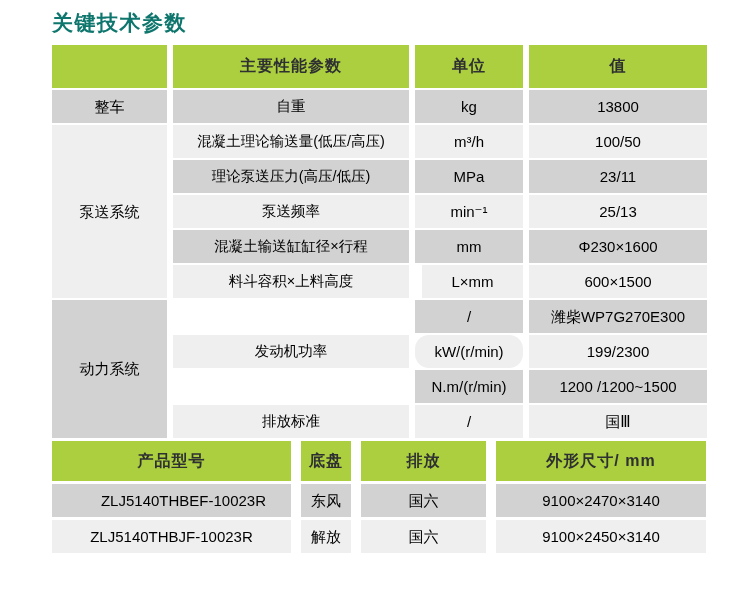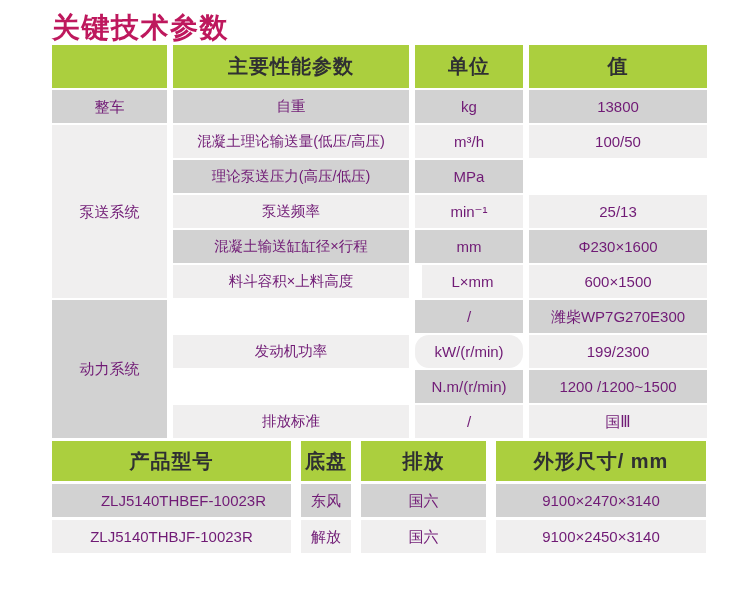--- a/index.html
+++ b/index.html
@@ -5,45 +5,45 @@
   * { margin: 0; padding: 0; box-sizing: border-box; }
   html, body { background: #ffffff; }
   body {
     width: 750px; height: 606px;
     font-family: "Liberation Sans", "DejaVu Sans", sans-serif;
     position: relative; overflow: hidden;
   }
   .page { position: absolute; inset: 0; background: #ffffff; }
   .title {
     position: absolute; left: 52px; top: 9px;
-    font-size: 28px; font-weight: bold; color: #be185d;
+    font-size: 21px; font-weight: bold; color: #0f766e;
     letter-spacing: 1.5px;
   }
   .grid { position: absolute; display: grid; }
   #spec-grid {
     left: 52px; top: 45px;
     grid-template-columns: 115px 236px 108px 178px;
     grid-template-rows: 43px repeat(10, 33px);
     column-gap: 6px; row-gap: 2px;
   }
   #model-grid {
     left: 52px; top: 441px;
     grid-template-columns: 239px 50px 125px 210px;
     grid-template-rows: 40px 33px 33px;
     column-gap: 10px; row-gap: 3px;
   }
   .cell {
     display: flex; align-items: center; justify-content: center;
-    font-size: 15px; color: #701a75; text-align: center;
+    font-size: 15px; color: #000000; text-align: center;
     line-height: 1.15; white-space: nowrap;
   }
   .cell.param { font-size: 14.5px; }
   .hdr {
     background: #abcf3e; font-weight: bold;
-    font-size: 20px; color: #2f3032; letter-spacing: 1px;
+    font-size: 16px; color: #2f3032; letter-spacing: 1px;
   }
   .gray  { background: #d2d2d2; }
   .light { background: #f0efef; }
   .r1 { grid-row: 1; } .c1 { grid-column: 1; } .c2 { grid-column: 2; }
   .c3 { grid-column: 3; } .c4 { grid-column: 4; }
 </style>
 </head>
 <body>
 
 <div class="page">
@@ -60,20 +60,21 @@
       <div class="cell light" style="grid-area: 3 / 1 / span 5;">泵送系统</div>
       <div class="cell gray" style="grid-area: 8 / 1 / span 4;">动力系统</div>
       <div class="cell gray param" style="grid-area: 2 / 2;">自重</div>
       <div class="cell gray" style="grid-area: 2 / 3;">kg</div>
       <div class="cell gray" style="grid-area: 2 / 4;">13800</div>
       <div class="cell light param" style="grid-area: 3 / 2;">混凝土理论输送量(低压/高压)</div>
       <div class="cell light" style="grid-area: 3 / 3;">m³/h</div>
       <div class="cell light" style="grid-area: 3 / 4;">100/50</div>
       <div class="cell gray param" style="grid-area: 4 / 2;">理论泵送压力(高压/低压)</div>
       <div class="cell gray" style="grid-area: 4 / 3;">MPa</div>
+      <div class="cell gray" style="grid-area: 4 / 4;">23/11</div>
       <div class="cell light param" style="grid-area: 5 / 2;">泵送频率</div>
       <div class="cell light" style="grid-area: 5 / 3;">min⁻¹</div>
       <div class="cell light" style="grid-area: 5 / 4;">25/13</div>
       <div class="cell gray param" style="grid-area: 6 / 2;">混凝土输送缸缸径×行程</div>
       <div class="cell gray" style="grid-area: 6 / 3; text-align: center;">mm</div>
       <div class="cell gray" style="grid-area: 6 / 4;">Φ230×1600</div>
       <div class="cell light param" style="grid-area: 7 / 2;">料斗容积×上料高度</div>
       <div class="cell light" style="grid-area: 7 / 3; margin-left: 7px;">L×mm</div>
       <div class="cell light" style="grid-area: 7 / 4;">600×1500</div>
       <div class="cell gray" style="grid-area: 8 / 3;">/</div>

